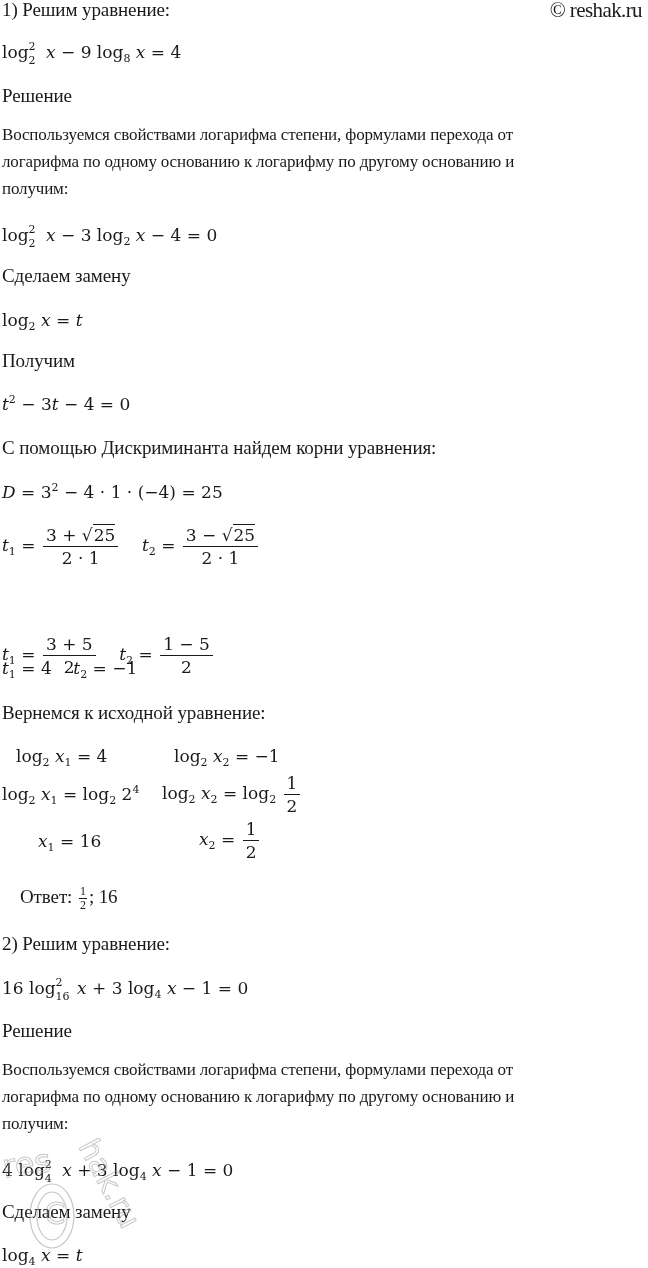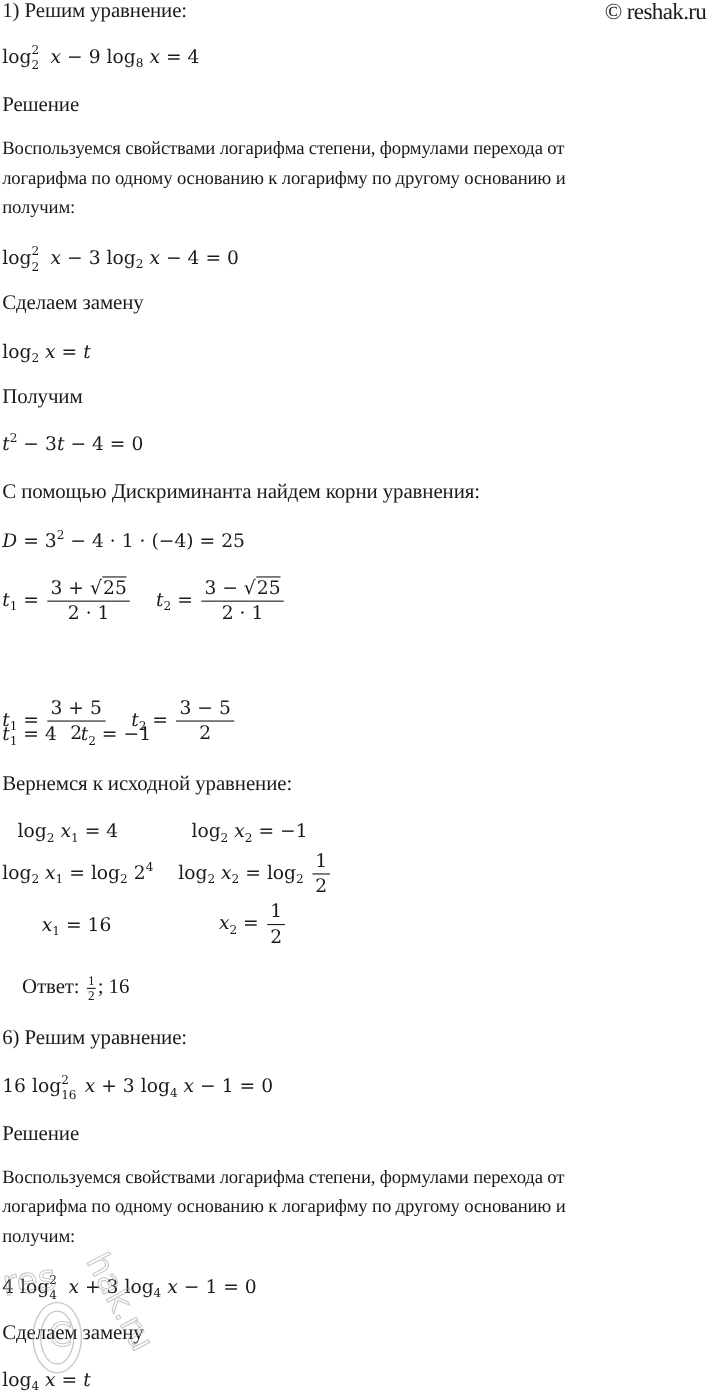--- a/index.html
+++ b/index.html
@@ -150,21 +150,21 @@
 
   <div class="math" style="left:2px; top:590px;margin-top:43px;">
     <i>t</i><sub>1</sub> =
     <span class="frac">
       <span class="num">3 + 5</span>
       <span class="bar"></span>
       <span class="den">2</span>
     </span>
     &nbsp;&nbsp;&nbsp;<i>t</i><sub>2</sub> =
     <span class="frac">
-      <span class="num">3 − 5</span>
+      <span class="num">1 − 5</span>
       <span class="bar"></span>
       <span class="den">2</span>
     </span>
   </div>
 
   <div class="math" style="left:2px; top:657px;">
     <i>t</i><sub>1</sub> = <span>4</span>&nbsp;&nbsp;&nbsp;&nbsp;<i>t</i><sub>2</sub> = <span>−1</span>
   </div>
 
   <div class="line" style="top:702px;">Вернемся к исходной уравнение:</div>
@@ -202,21 +202,21 @@
 
   <div class="line" style="top:885px;margin-left:18px;">
     <span>Ответ:</span>
     <span class="frac small">
       <span class="num">1</span>
       <span class="bar"></span>
       <span class="den">2</span>
     </span><span>; 16</span>
   </div>
 
-  <div class="line" style="top:933px;">6) Решим уравнение:</div>
+  <div class="line" style="top:933px;">2) Решим уравнение:</div>
 
   <div class="math" style="left:2px; top:977px;">
     <span>16</span> log<span class="ss" style="width:16px;"><span class="up">2</span><span class="dn">16</span></span>
     <i>x</i> + <span>3</span> log<sub>4</sub> <i>x</i> − <span>1</span> = <span>0</span>
   </div>
 
   <div class="line" style="top:1020px;">Решение</div>
 
   <div class="para" style="top:1056px;">
     <span>Воспользуемся свойствами логарифма степени, формулами перехода от</span>

